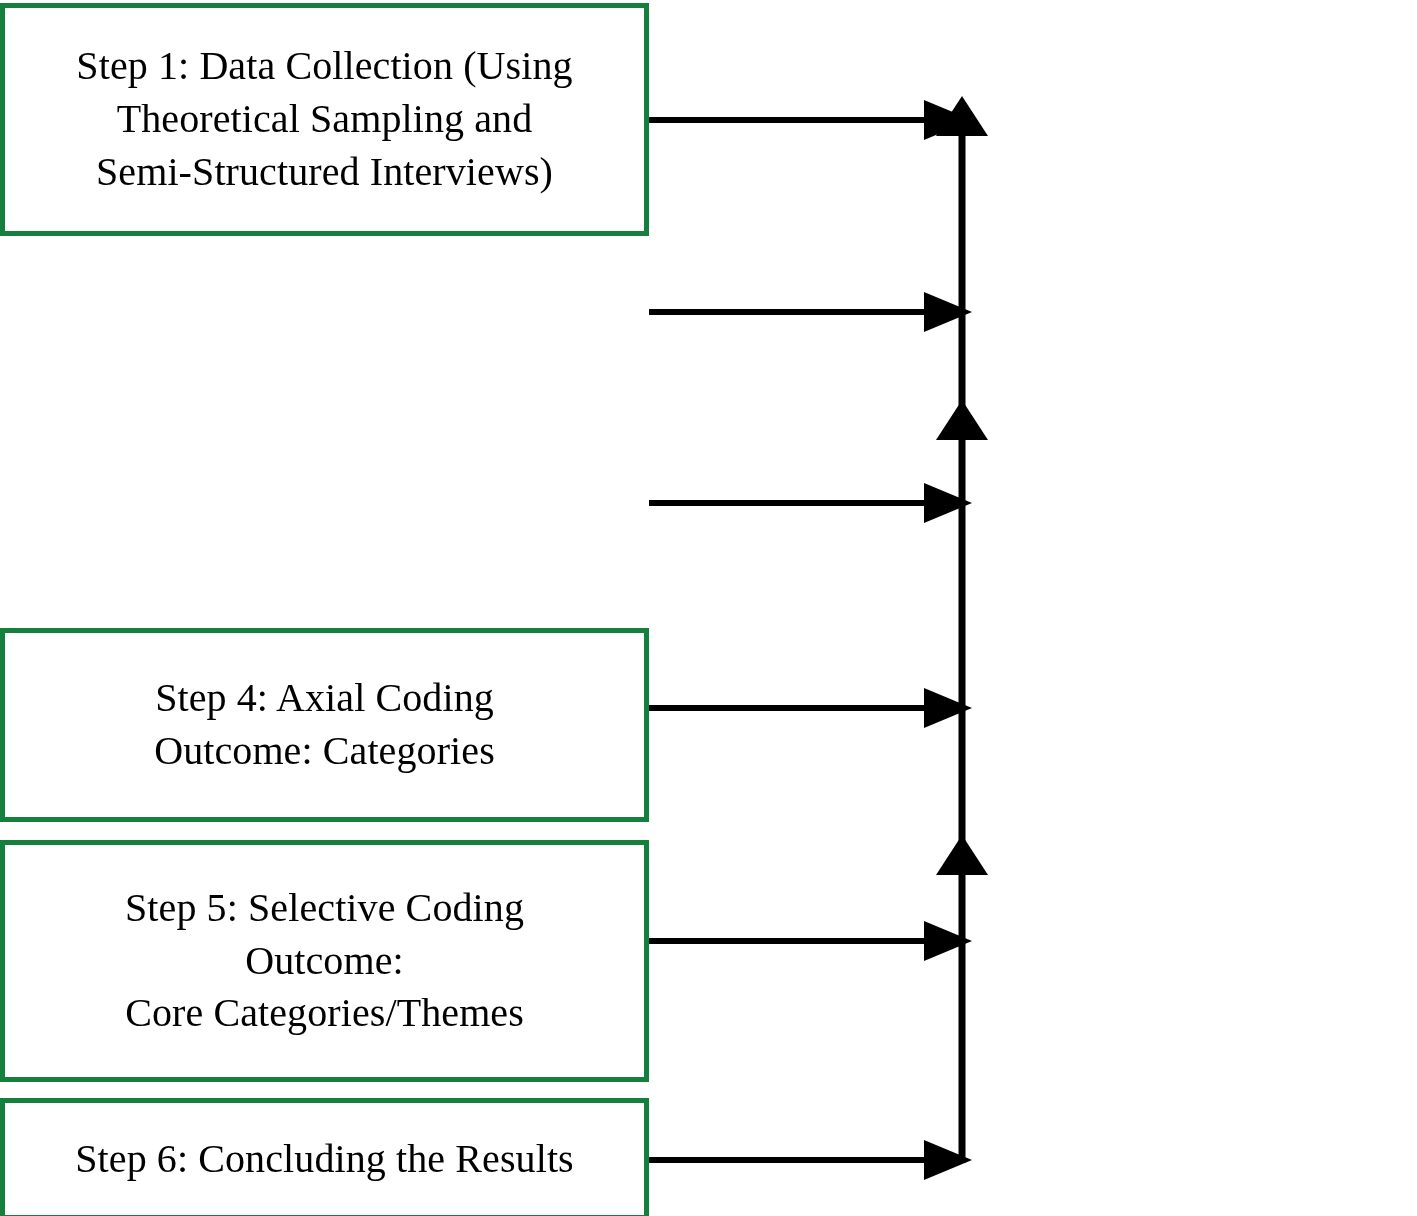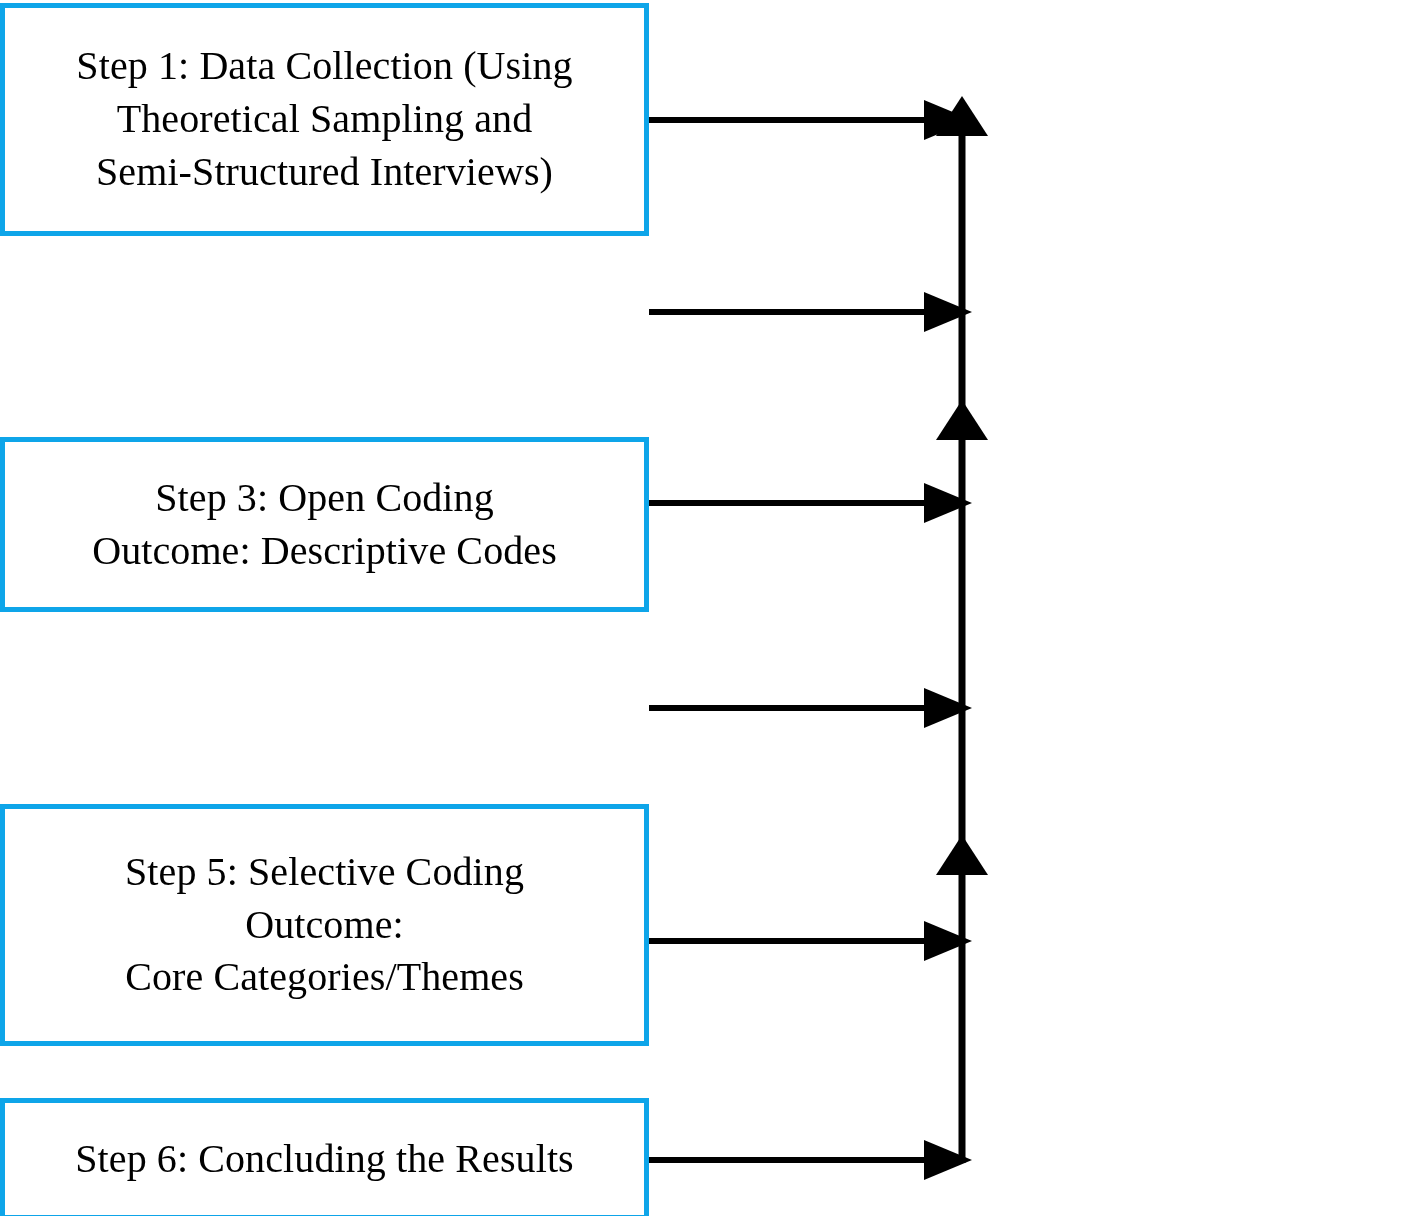--- a/index.html
+++ b/index.html
@@ -15,21 +15,21 @@
     overflow: hidden;
     font-family: "Liberation Serif", "DejaVu Serif", serif;
     color: #000000;
   }
 
   
   .step-box {
     position: absolute;
     left: 0;
     box-sizing: border-box;
-    border: 5px solid #0ea5e9;
+    border: 5px solid #15803d;
     background: #ffffff;
     display: flex;
     align-items: center;
     justify-content: center;
     text-align: center;
   }
   .step-box .step-text {
     display: block;
     width: 100%;
     font-size: 40px;
@@ -37,21 +37,21 @@
     letter-spacing: 0.1px;
     white-space: pre-line;
     padding: 0 14px;
     box-sizing: border-box;
   }
 
   #step-box-1 { top: 3px;    width: 649px; height: 233px; }
   #step-box-2 { top: 251px;  width: 649px; height: 171px; }
   #step-box-3 { top: 437px;  width: 649px; height: 175px; }
   #step-box-4 { top: 628px;  width: 649px; height: 194px; }
-  #step-box-5 { top: 804px;  width: 649px; height: 242px; }
+  #step-box-5 { top: 840px;  width: 649px; height: 242px; }
   #step-box-6 { top: 1098px; width: 649px; height: 122px; }
 
   
   #memo-box {
     position: absolute;
     left: 962px;
     top: 98px;
     width: 450px;
     height: 1065px;
     box-sizing: border-box;
@@ -86,25 +86,25 @@
 
 <div id="canvas">
 
   <div class="step-box" id="step-box-1">
     <span class="step-text">Step 1: Data Collection (Using
 Theoretical Sampling and
 Semi-Structured Interviews)</span>
   </div>
 
 
-  <div class="step-box" id="step-box-3">
-    <span class="step-text">Step 3: Open Coding
-Outcome: Descriptive Codes</span>
+
+  <div class="step-box" id="step-box-4">
+    <span class="step-text">Step 4: Axial Coding
+Outcome: Categories</span>
   </div>
-
 
   <div class="step-box" id="step-box-5">
     <span class="step-text">Step 5: Selective Coding
 Outcome:
 Core Categories/Themes</span>
   </div>
 
   <div class="step-box" id="step-box-6">
     <span class="step-text">Step 6: Concluding the Results</span>
   </div>

